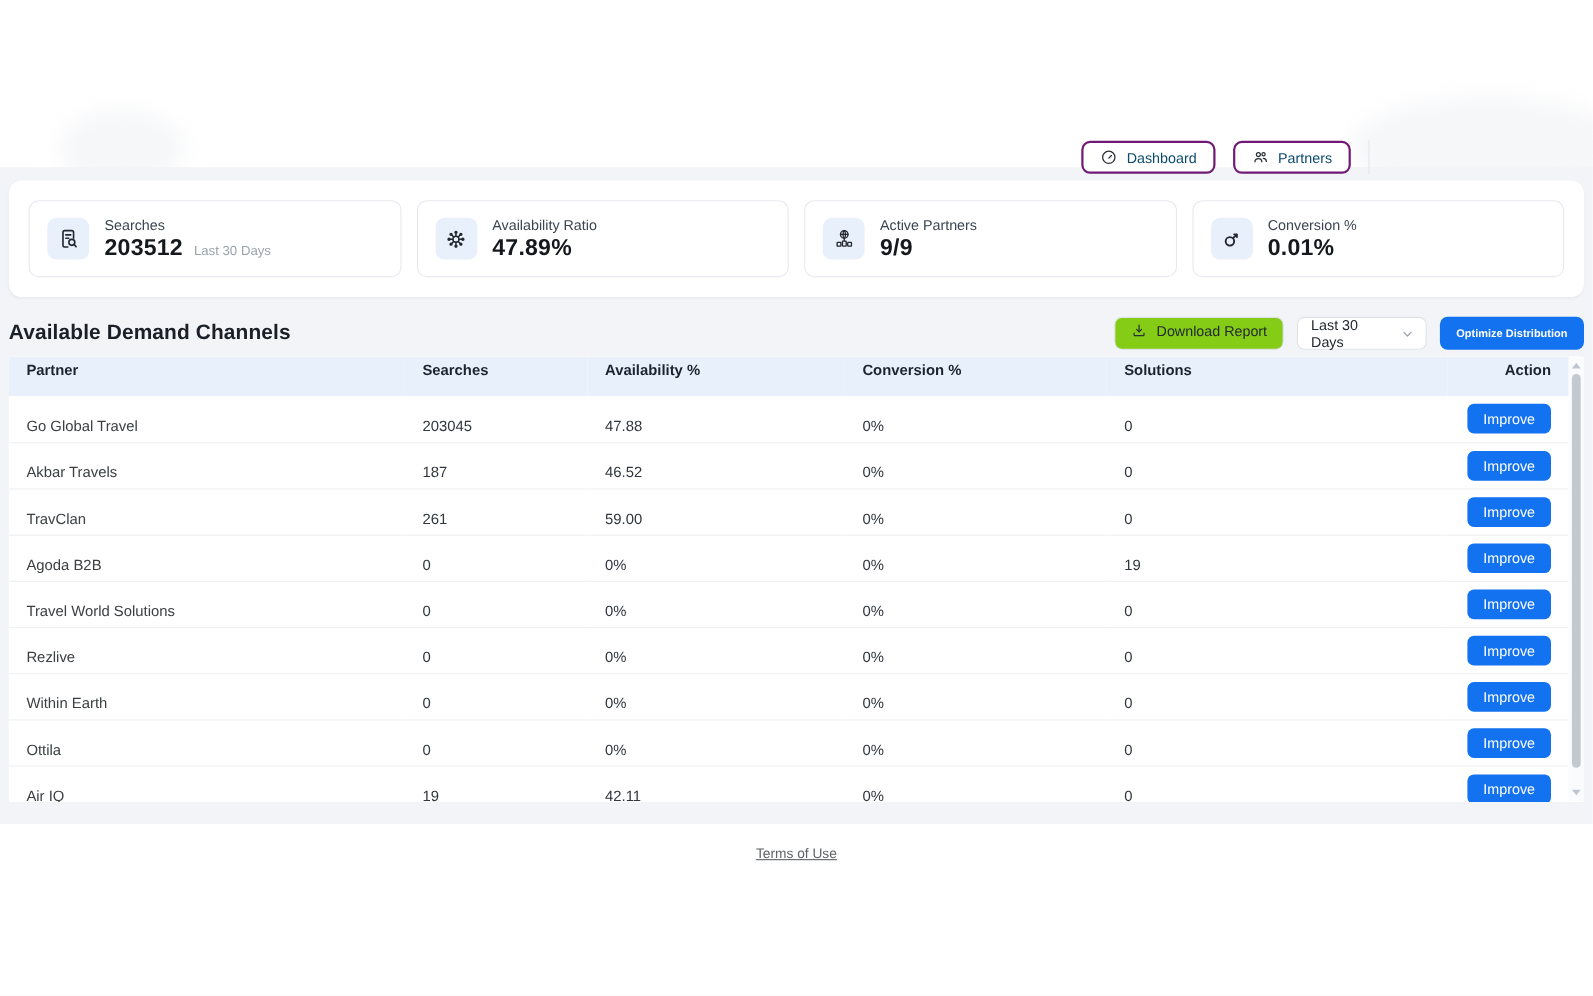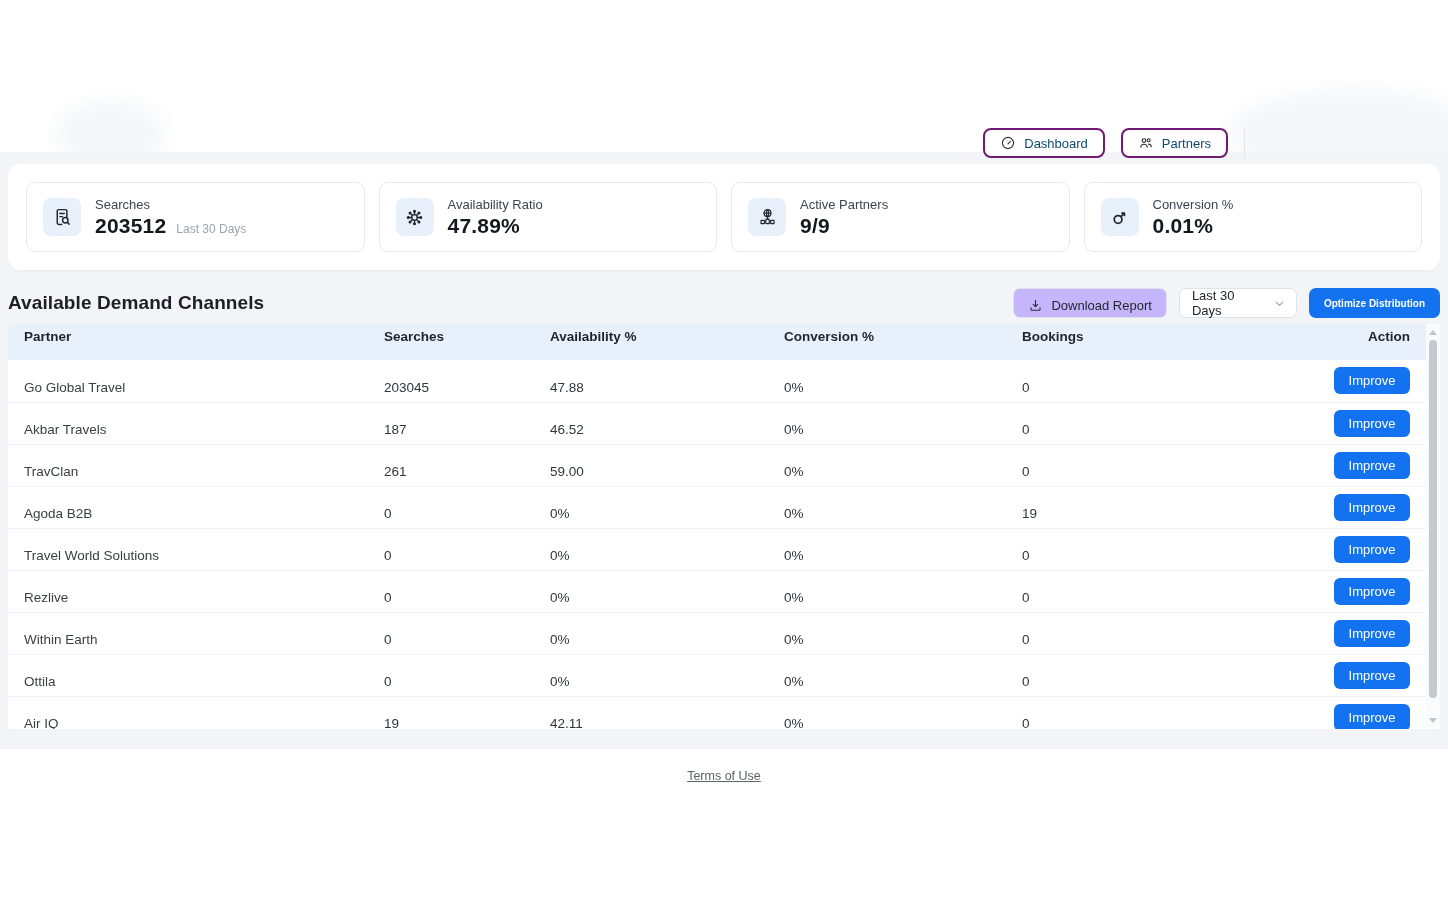--- a/index.html
+++ b/index.html
@@ -32,21 +32,21 @@
   .stat-label { font-size:13px; color:#3c4450; }
   .stat-valrow { display:flex; align-items:baseline; gap:10px; }
   .stat-value { font-size:21px; font-weight:700; color:#15181d; letter-spacing:.2px; }
   .stat-suffix { font-size:12px; color:#9aa3ad; }
 
   
   .section-head { position:absolute; left:8px; top:132px; width:1432px; height:38px; display:flex;
                   align-items:center; }
   .section-title { font-size:19px; font-weight:700; color:#1b2028; letter-spacing:.1px; }
   .section-actions { margin-left:auto; display:flex; align-items:center; gap:12px; }
-  .btn-outline { display:flex; align-items:flex-end; gap:8px; height:30px; padding:4px 14px; background:#c4b5fd;
+  .btn-outline { display:flex; align-items:flex-start; gap:8px; height:30px; padding:4px 14px; background:#84cc16;
                  border:1px solid #dfe3e8; border-radius:7px; font-size:13px; color:#23282e; cursor:pointer; }
   .select-box { display:flex; align-items:center; justify-content:space-between; gap:14px; height:30px; width:118px;
                 padding:0 10px 0 12px; background:#ffffff; border:1px solid #dfe3e8; border-radius:7px;
                 font-size:13px; color:#23282e; cursor:pointer; }
   .btn-primary { height:30px; padding:0 15px; background:var(--accent,#1272ef); border:none; border-radius:7px;
                  font-size:10px; font-weight:600; color:#ffffff; cursor:pointer; }
 
   
   .table-wrap { position:absolute; left:8px; top:172px; width:1432px; height:405px; background:#ffffff;
                 overflow:hidden; border-radius:2px; }
@@ -234,21 +234,21 @@
           <col class="c-conv">
             <col class="c-book">
             <col class="c-action">
         </colgroup>
         <thead>
           <tr>
             <th>Partner</th>
             <th>Searches</th>
             <th>Availability %</th>
             <th>Conversion %</th>
-            <th>Bookings</th>
+            <th>Solutions</th>
             <th class="right">Action</th>
           </tr>
         </thead>
         <tbody>
 
             <tr>
               <td class="partner">Go Global Travel</td>
               <td>203045</td>
               <td>47.88</td>
               <td>0%</td>

